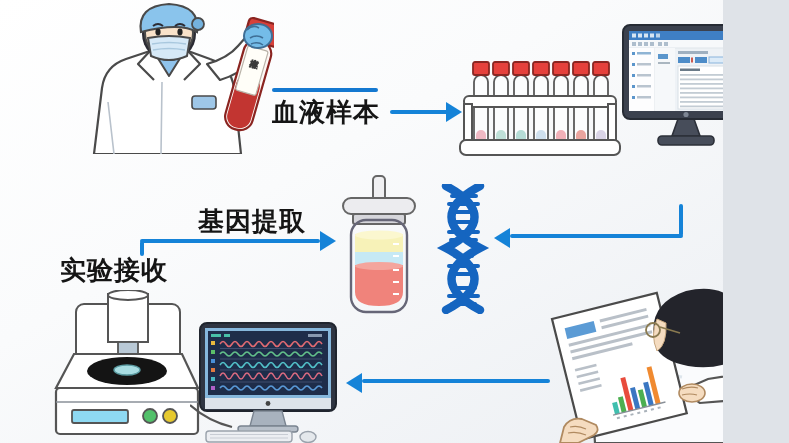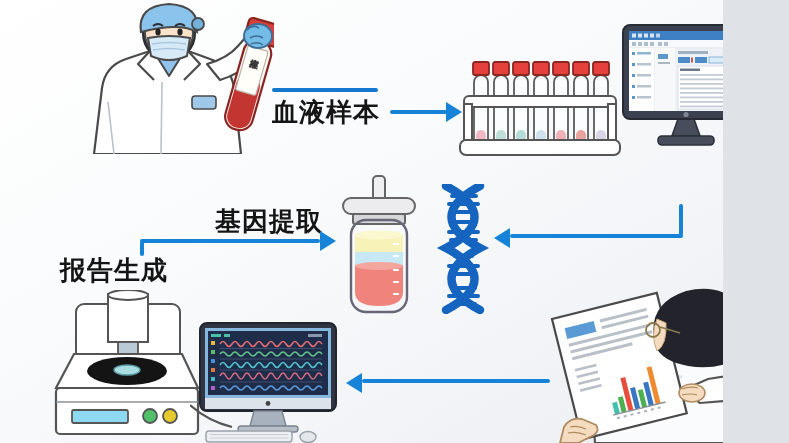--- a/index.html
+++ b/index.html
@@ -218,26 +218,26 @@
         <line x1="56" y1="70" x2="62" y2="70"></line>
           <line x1="56" y1="82" x2="62" y2="82"></line>
         <line x1="56" y1="96" x2="62" y2="96"></line>
           <line x1="56" y1="108" x2="62" y2="108"></line>
         <line x1="56" y1="120" x2="62" y2="120"></line>
       </g>
     </g>
     <rect x="14" y="46" width="56" height="92" rx="15" fill="none" stroke="#667" stroke-width="2.4"></rect>
   </svg>
 
-  <div class="label" style="left:215px;top:207px">基因提取</div>
+  <div class="label" style="left:198px;top:207px">基因提取</div>
   <div class="shaft-v" style="left:140px;top:241px;height:15px"></div>
   <div class="shaft-h" style="left:140px;top:239px;width:180px"></div>
   <div class="head-right" style="left:320px;top:231px"></div>
 
-  <div class="label" style="left:60px;top:256px">报告生成</div>
+  <div class="label" style="left:60px;top:256px">实验接收</div>
 
   <svg class="abs" style="left:46px;top:290px" width="162" height="152" viewBox="0 0 162 152">
     <rect x="30" y="14" width="104" height="70" rx="8" fill="#ffffff" stroke="#555" stroke-width="2"></rect>
     <g>
       <rect x="62" y="4" width="40" height="48" fill="#ffffff" stroke="#555" stroke-width="2"></rect>
       <ellipse cx="82" cy="5" rx="20" ry="5" fill="#ffffff" stroke="#555" stroke-width="2"></ellipse>
       <rect x="72" y="52" width="20" height="12" fill="#b9c9d6" stroke="#555" stroke-width="1.8"></rect>
       <path d="M76,64 L88,64 L84,76 L80,76 Z" fill="#9fd8dc" stroke="#5a9aa0" stroke-width="1.6"></path>
     </g>
     <path d="M28,64 L136,64 L152,98 L10,98 Z" fill="#ffffff" stroke="#555" stroke-width="2.2"></path>

